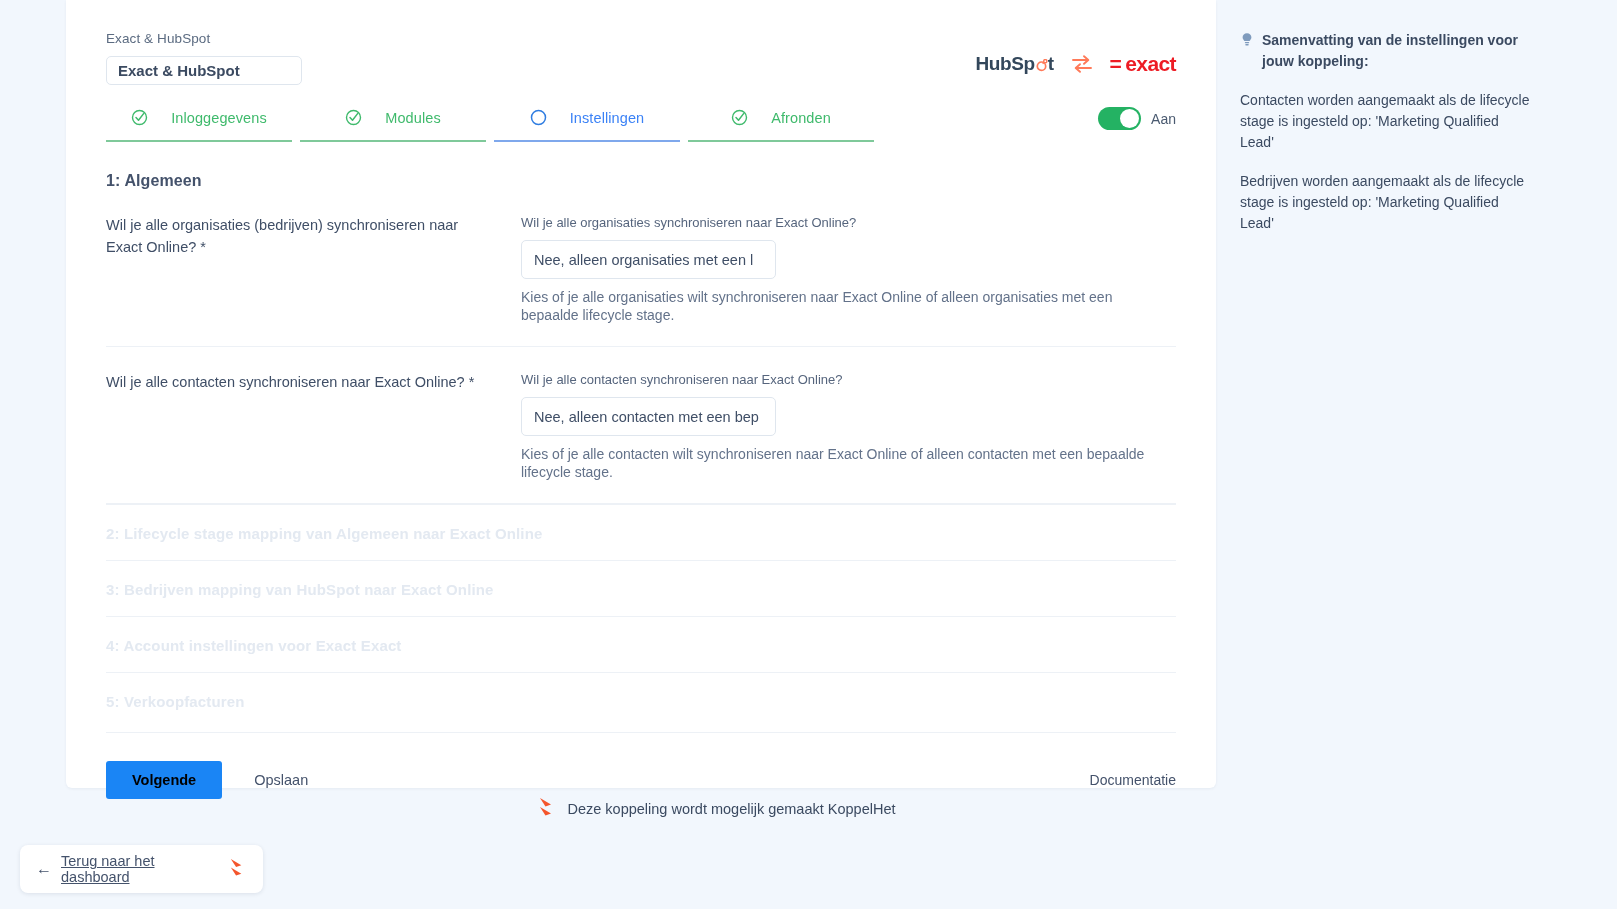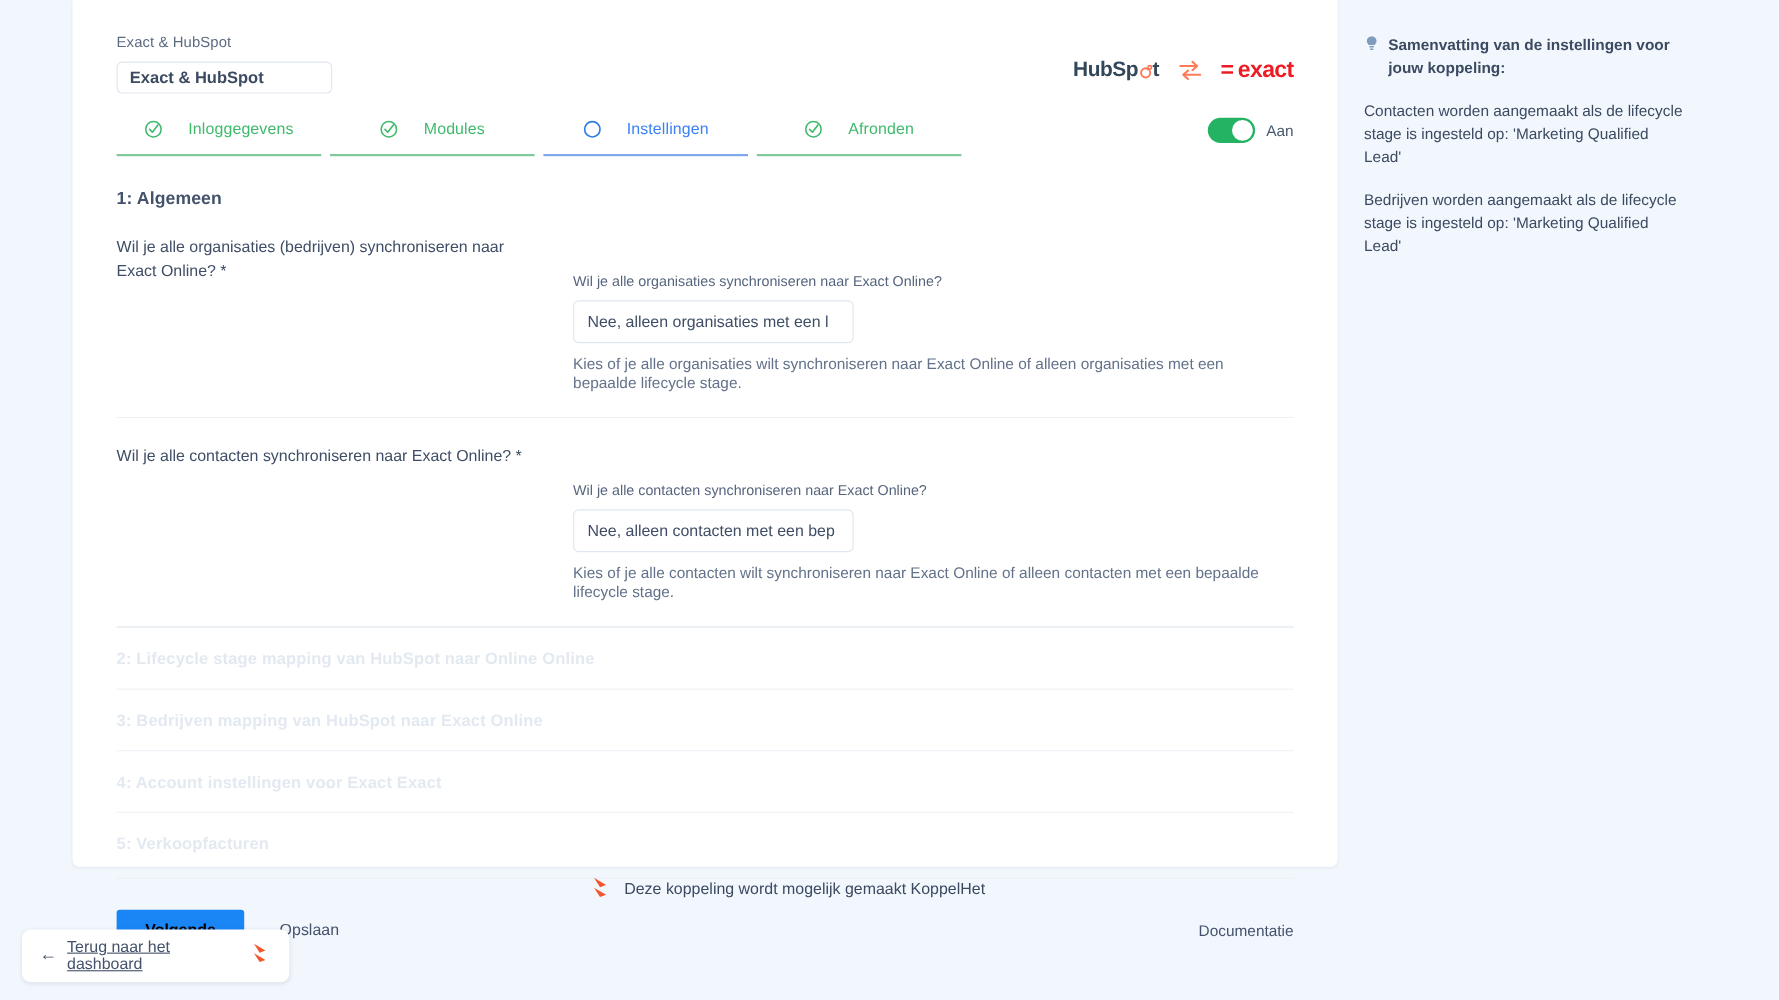--- a/index.html
+++ b/index.html
@@ -170,21 +170,20 @@
     line-height: 22px;
     padding-right: 30px;
   }
 
   .field-control { flex: 1 1 auto; }
 
   .field-label {
     font-size: 13px;
     color: #56657d;
     line-height: 18px;
-    margin-top: 33px;
   }
 
   .select-box {
     margin-top: 8px;
     width: 255px;
     height: 39px;
     padding: 0 12px;
     border: 1px solid #dfe6ee;
     border-radius: 5px;
     background: #ffffff;
@@ -420,21 +419,21 @@
 
       <div class="field-row">
         <div class="field-question">Wil je alle contacten synchroniseren naar Exact Online? *</div>
         <div class="field-control">
           <div class="field-label">Wil je alle contacten synchroniseren naar Exact Online?</div>
           <div class="select-box">Nee, alleen contacten met een bep</div>
           <div class="field-help">Kies of je alle contacten wilt synchroniseren naar Exact Online of alleen contacten met een bepaalde lifecycle stage.</div>
         </div>
       </div>
 
-      <div class="acc-section">2: Lifecycle stage mapping van HubSpot naar Online Online</div>
+      <div class="acc-section">2: Lifecycle stage mapping van Algemeen naar Exact Online</div>
       <div class="acc-section">3: Bedrijven mapping van HubSpot naar Exact Online</div>
       <div class="acc-section">4: Account instellingen voor Exact Exact</div>
       <div class="acc-section">5: Verkoopfacturen</div>
 
       <div class="actions">
         <button class="btn-primary">Volgende</button>
         <button class="btn-ghost">Opslaan</button>
         <a class="doc-link">Documentatie</a>
       </div>
 

